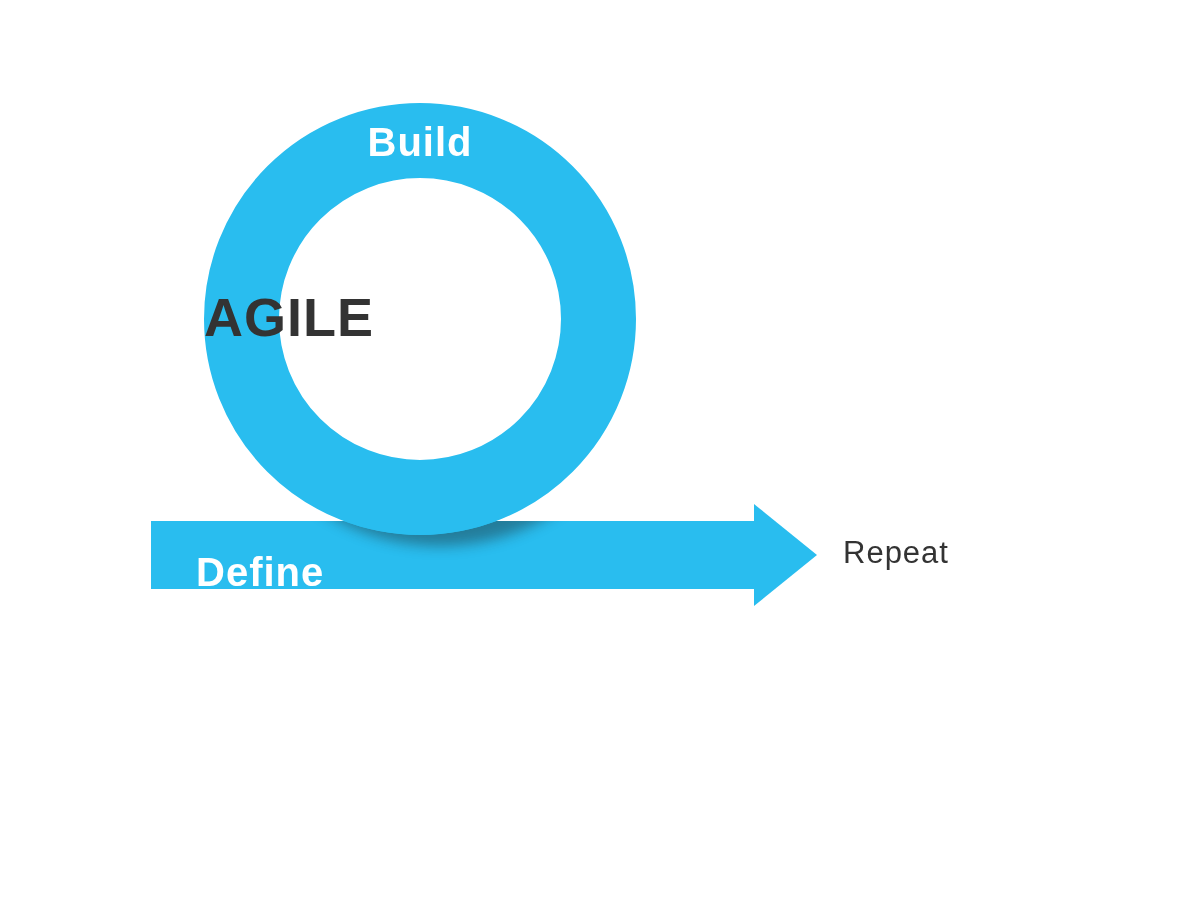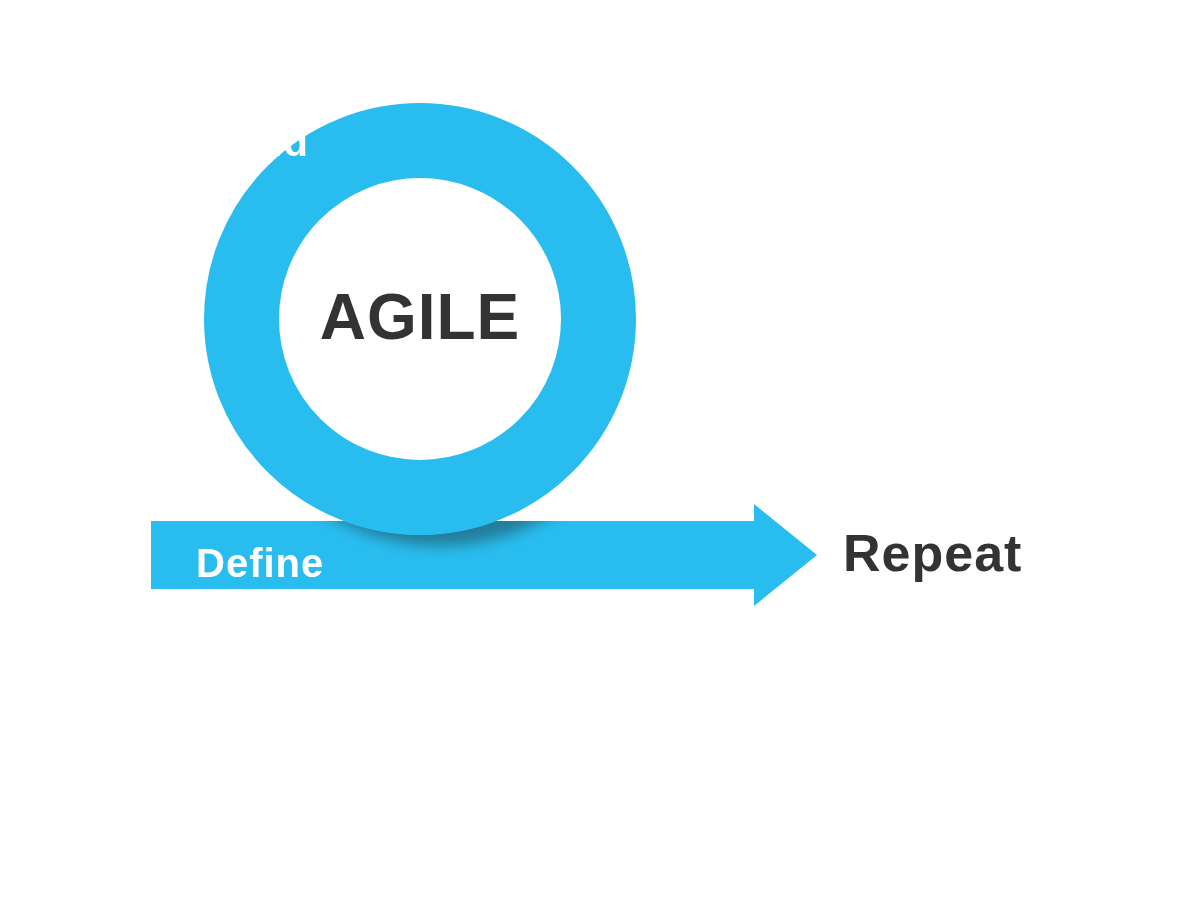--- a/index.html
+++ b/index.html
@@ -31,36 +31,36 @@
     border: 75px solid var(--accent);
     border-radius: 50%;
     z-index: 2;
   }
 
   
   .build-label {
     position: absolute;
     left: 204px; top: 122px;
     width: 432px;
-    text-align: left;
+    text-align: center;
     font-size: 40px;
     font-weight: 800;
     letter-spacing: 1px;
     line-height: 40px;
     color: var(--text-light);
     z-index: 3;
   }
 
   
   .agile-title {
     position: absolute;
     left: 204px; top: 279px;
     width: 432px;
-    text-align: center;
-    font-size: 64px;
+    text-align: left;
+    font-size: 54px;
     font-weight: 800;
     letter-spacing: 1px;
     line-height: 76px;
     color: var(--text-dark);
     z-index: 3;
   }
 
   
   .bar {
     position: absolute;
@@ -76,21 +76,21 @@
     position: absolute;
     left: 53px; top: -418px;
     width: 432px; height: 432px;
     border-radius: 50%;
     background: transparent;
     box-shadow: 20px 11px 13px rgba(30, 30, 30, 0.40);
   }
 
   .bar-label {
     position: absolute;
-    top: 8px;
+    top: 17px;
     height: 68px;
     line-height: 68px;
     font-size: 40px;
     font-weight: 800;
     letter-spacing: 1px;
     color: var(--text-light);
     white-space: nowrap;
   }
   .define-label  { left: 45px; }
   .release-label { left: 369px; }
@@ -103,22 +103,22 @@
     border-top: 51px solid transparent;
     border-bottom: 51px solid transparent;
     border-left: 63px solid var(--accent);
     z-index: 1;
   }
 
   
   .repeat-label {
     position: absolute;
     left: 843px; top: 533px;
-    font-size: 52px;
-    font-weight: 700;
+    font-size: 31px;
+    font-weight: 400;
     letter-spacing: 1px;
     line-height: 40px;
     color: var(--text-dark);
     white-space: nowrap;
     z-index: 1;
   }
 </style>
 </head>
 <body>
 

